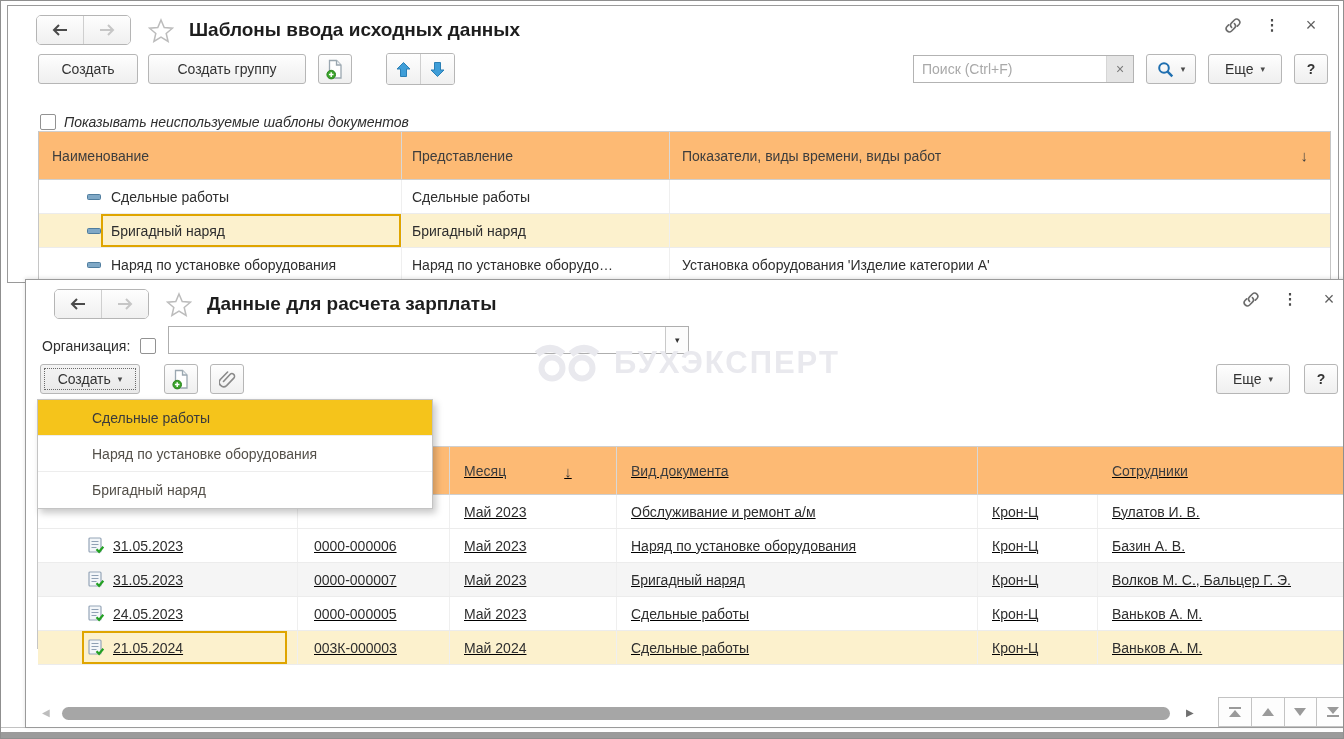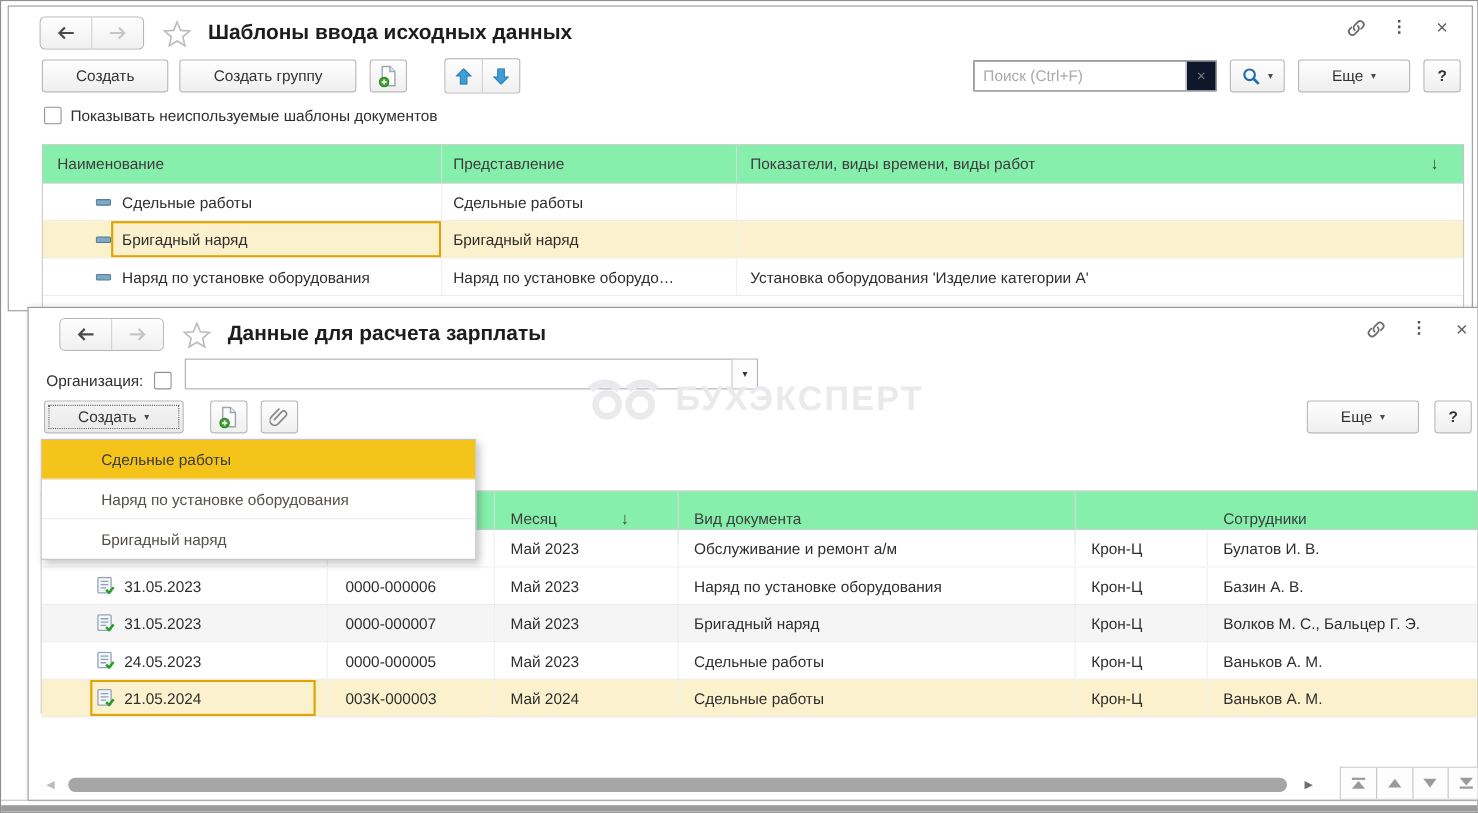--- a/index.html
+++ b/index.html
@@ -15,37 +15,37 @@
   .navbtn.fwd{border-left:1px solid #cfcfcf;color:#c3c3c3;}
   .navbtn.back{color:#4a4a4a;font-weight:bold;}
   .star{margin-left:17px;display:flex;align-items:center;}
   .wtitle{margin-left:15px;font-size:19px;font-weight:700;color:#1d1d1d;white-space:nowrap;}
   .wctrl{position:absolute;right:18px;top:10px;display:flex;align-items:center;gap:21px;}
   .wctrl .ic{display:flex;align-items:center;justify-content:center;width:18px;height:18px;}
   .kebab{font-size:15px;font-weight:700;color:#4c4c4c;letter-spacing:0;line-height:6px;}
   .closex{font-size:18px;color:#5f5f5f;line-height:16px;}
   
   .tbar{position:absolute;left:0;right:0;display:flex;align-items:center;}
-  .btn{height:30px;background:linear-gradient(#fefefe,#efefef);border:1px solid #b6b6b6;border-radius:3px;font-size:14px;color:#333;display:inline-flex;align-items:center;justify-content:center;padding:0 30px;box-sizing:border-box;white-space:nowrap;}
+  .btn{height:30px;background:linear-gradient(#fefefe,#efefef);border:1px solid #b6b6b6;border-radius:3px;font-size:14px;color:#333;display:inline-flex;align-items:center;justify-content:center;padding:0 15px;box-sizing:border-box;white-space:nowrap;}
   .iconbtn{width:34px;height:30px;padding:0;}
   .caret{font-size:9px;color:#4a4a4a;margin-left:7px;}
   .grpbtns{display:flex;height:30px;border:1px solid #b6b6b6;border-radius:3px;overflow:hidden;background:#fdfdfd;}
   .grpbtns .half{width:33px;display:flex;align-items:center;justify-content:center;background:linear-gradient(#fefefe,#f0f0f0);}
   .grpbtns .half + .half{border-left:1px solid #cfcfcf;}
-  .search{display:flex;height:28px;border:1px solid #b3b3b3;background:#0f172a;box-sizing:border-box;}
+  .search{display:flex;height:28px;border:1px solid #b3b3b3;background:#e5e5e5;box-sizing:border-box;}
   .search input{border:0;outline:0;width:176px;padding:0 8px;font-size:14px;font-family:inherit;color:#333;}
   .search input::placeholder{color:#a9a9a9;}
   .xseg{width:26px;display:flex;align-items:center;justify-content:center;border-left:1px solid #d6d6d6;color:#7a7a7a;font-size:14px;}
   
   .cbrow{position:absolute;left:32px;display:flex;align-items:center;gap:8px;}
   .cbox{width:16px;height:16px;border:1px solid #929292;border-radius:2px;background:#fff;box-sizing:border-box;flex:none;}
   .cblabel{font-size:14px;color:#2e2e2e;}
   
   .tbl{position:absolute;border-left:1px solid #c6c6c6;border-right:1px solid #c6c6c6;box-sizing:border-box;}
-  .thead{display:grid;height:36px;background:#86efac;border-top:1px solid #cfcfcf;border-bottom:1px solid #cfcfcf;box-sizing:border-box;}
+  .thead{display:grid;height:49px;background:#fdba74;border-top:1px solid #cfcfcf;border-bottom:1px solid #cfcfcf;box-sizing:border-box;}
   .thead .hc{display:flex;align-items:center;font-size:14px;color:#3d3d3d;border-right:1px solid #d8d8d8;box-sizing:border-box;overflow:hidden;white-space:nowrap;}
   .thead .hc:last-child{border-right:0;}
   .sortarr{font-size:15px;color:#3f3f3f;}
   .trow{display:grid;height:34px;border-bottom:1px solid #ececec;box-sizing:border-box;background:#fff;}
   .trow.shaded{background:#f5f5f5;}
   .trow.sel{background:#fcf1cd;}
   .trow .c{display:flex;align-items:center;font-size:14px;color:#2e2e2e;border-right:1px solid #efefef;box-sizing:border-box;overflow:hidden;white-space:nowrap;position:relative;}
   .trow .c:last-child{border-right:0;}
   .g1{grid-template-columns:363px 268px 1fr;}
   .g2{grid-template-columns:260px 152px 167px 361px 120px 1fr;}
@@ -148,21 +148,21 @@
           </svg>
         <span class="caret">▾</span>
       </button>
       <button class="btn" style="margin-left:12px;min-width:74px;">
         <span>Еще</span>
         <span class="caret">▾</span>
       </button>
       <button class="btn" style="margin-left:12px;width:34px;padding:0;font-weight:700;">?</button>
     </div>
 
-    <div class="cbrow" style="top:91px;">
+    <div class="cbrow" style="top:108px;font-style:italic;">
       <span class="cbox"></span>
       <span class="cblabel">Показывать неиспользуемые шаблоны документов</span>
     </div>
 
     <div class="tbl" style="left:30px;top:125px;width:1293px;height:160px;">
       <div class="thead g1">
           <div class="hc" style="padding-left: 13px;">
             <span>Наименование</span>
           </div>
           <div class="hc" style="padding-left: 10px;">
@@ -294,21 +294,21 @@
     <div class="watermark">
       <svg width="66" height="42" viewBox="0 0 66 42">
         <path d="M3 12 Q16 1 29 12" stroke="#e9e9ee" stroke-width="7" fill="none"></path>
         <path d="M37 12 Q50 1 63 12" stroke="#e9e9ee" stroke-width="7" fill="none"></path>
         <circle cx="18" cy="26" r="10.5" stroke="#e9e9ee" stroke-width="6" fill="none"></circle>
         <circle cx="48" cy="26" r="10.5" stroke="#e9e9ee" stroke-width="6" fill="none"></circle>
       </svg>
       <span class="wmtext">БУХЭКСПЕРТ</span>
     </div>
 
-    <div class="tbl" style="left:11px;top:166px;width:1308px;height:203px;">
+    <div class="tbl" style="left:11px;top:166px;width:1308px;height:203px;text-decoration:underline;">
       <div class="thead g2">
           <div class="hc" style="padding-left: 12px;">
             <span></span>
           </div>
           <div class="hc" style="padding-left: 14px;">
             <span></span>
           </div>
           <div class="hc" style="padding-left: 14px;">
             <span>Месяц</span>
             <span class="sortarr" style="margin-left: 58px;">↓</span>

